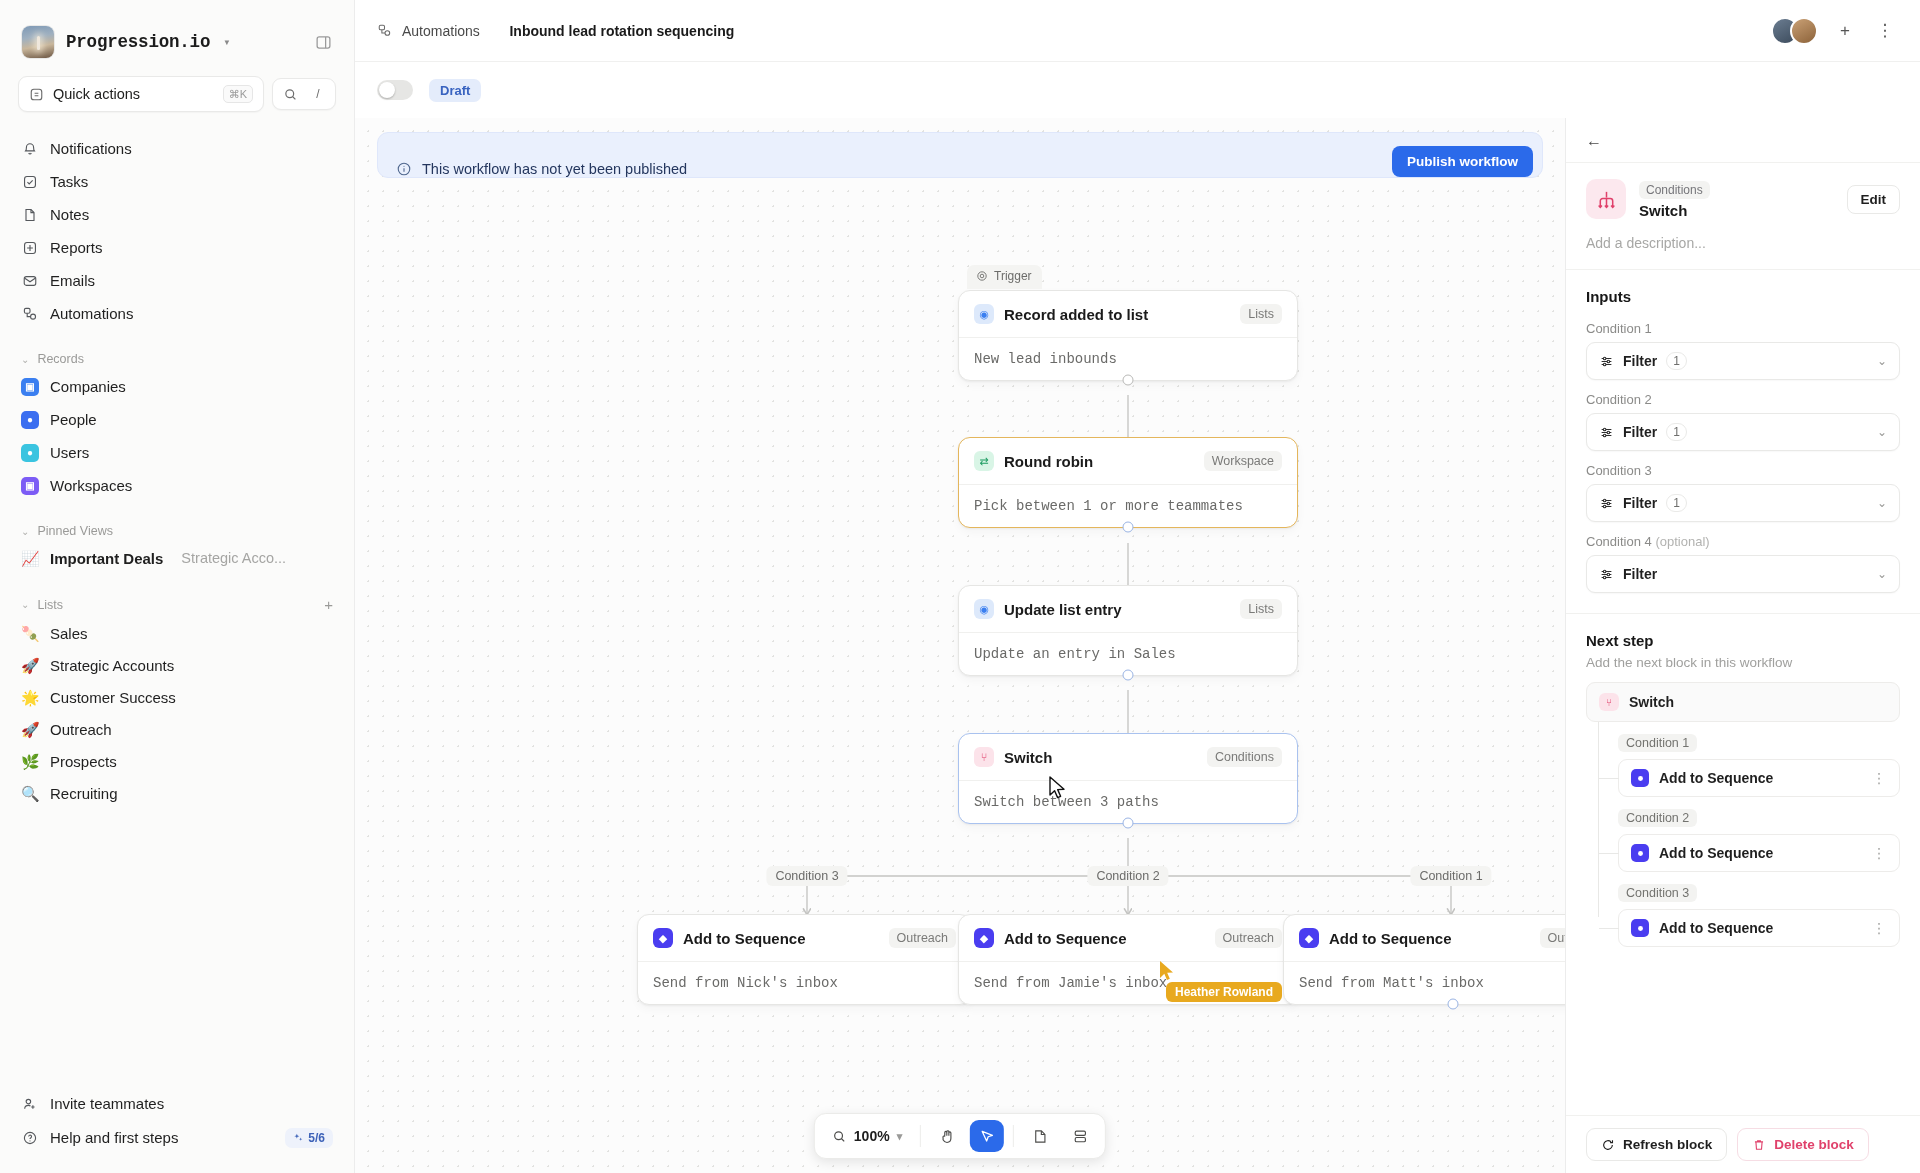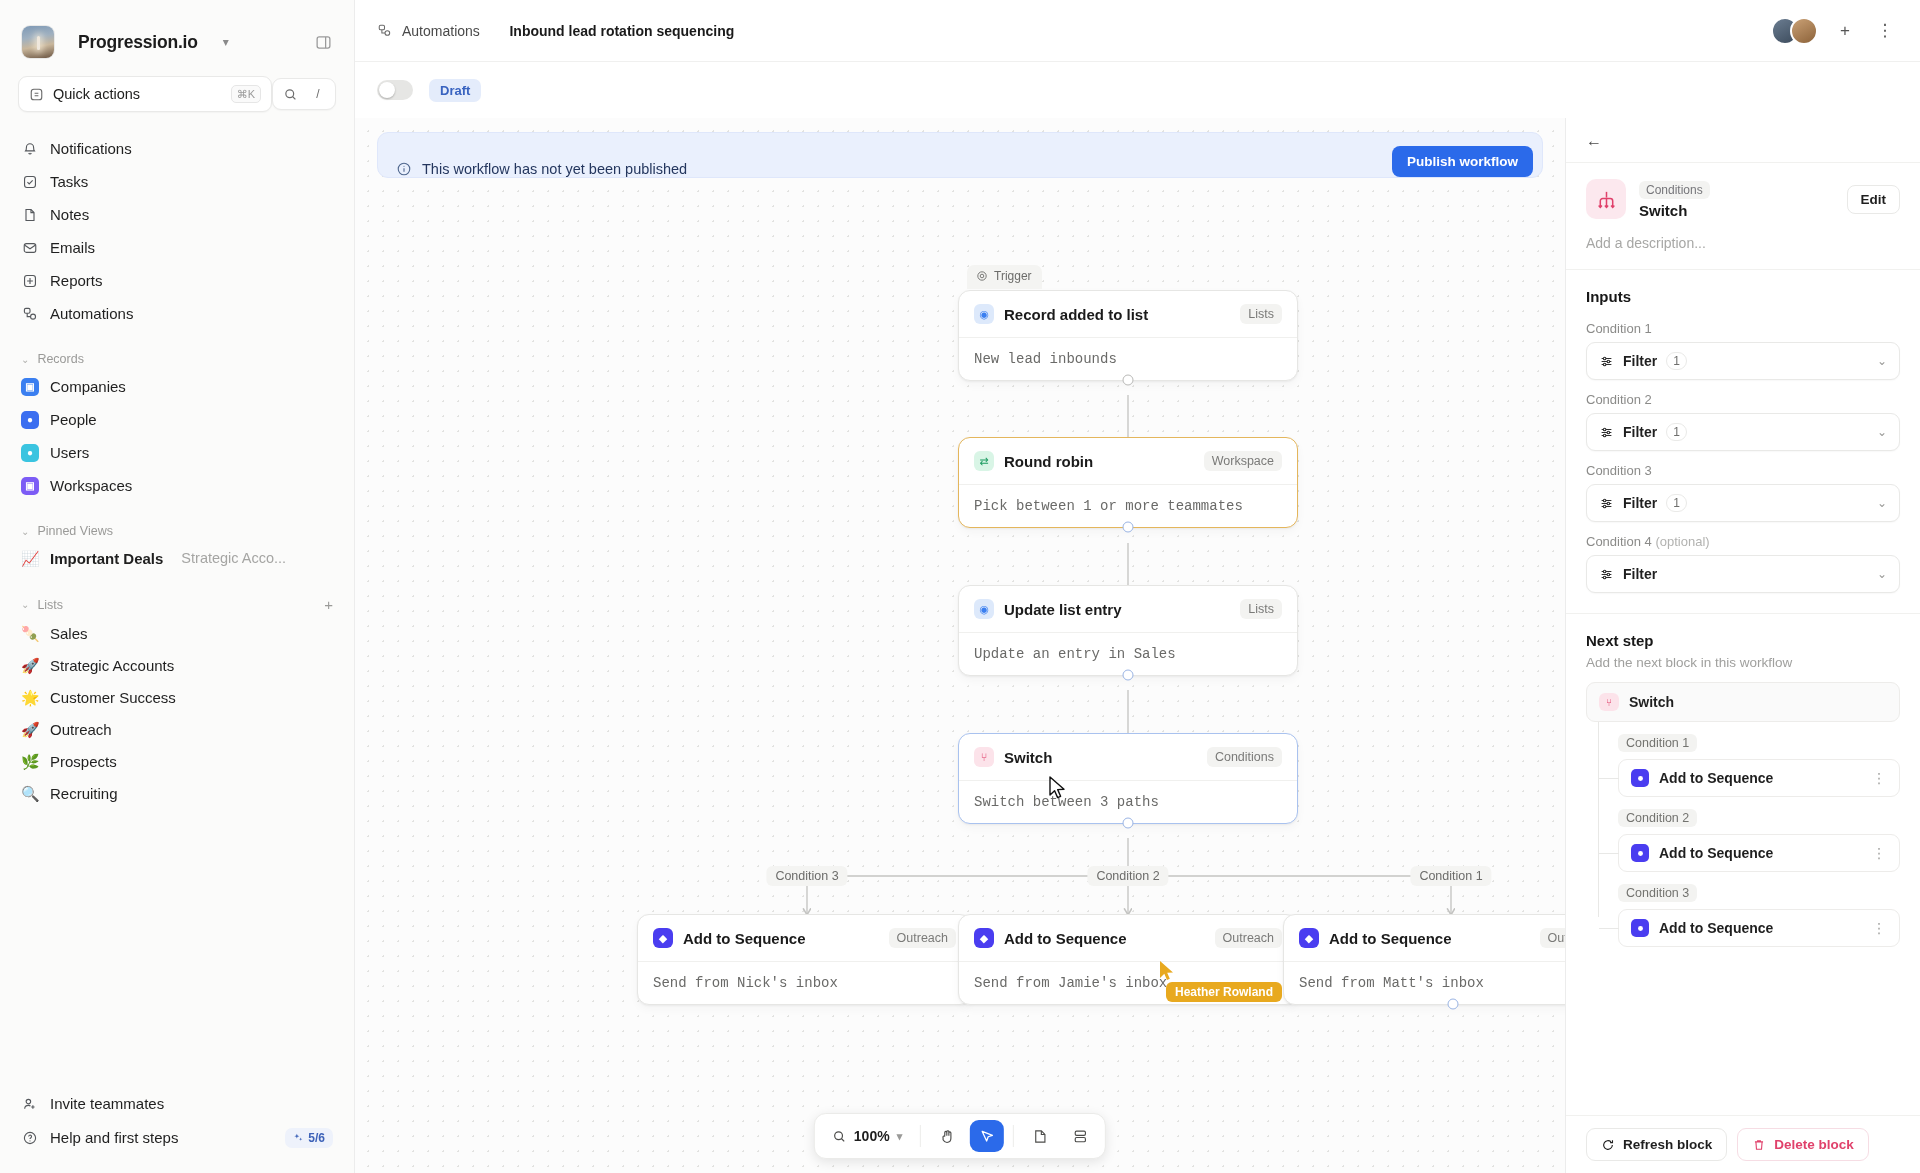--- a/index.html
+++ b/index.html
@@ -15,40 +15,41 @@
   
   .sidebar {
     width: 355px; flex: 0 0 355px;
     background: #fbfbfa;
     border-right: 1px solid #ececec;
     display: flex; flex-direction: column;
     padding: 0 0 10px 0;
     position: relative;
   }
   .ws-header {
-    display: flex; align-items: center; gap: 24px;
+    display: flex; align-items: center; gap: 12px;
     padding: 26px 22px 14px 22px;
+    font-family: Liberation Mono, monospace;
   }
   .ws-logo {
     width: 32px; height: 32px; border-radius: 8px;
     background: linear-gradient(170deg,#7e99b5 0%,#9fb0c0 35%,#c9b79c 62%,#6b5542 100%);
     flex: 0 0 32px;
     box-shadow: 0 0 0 1px rgba(0,0,0,.07);
     position: relative; overflow: hidden;
   }
   .ws-logo::after{
     content:""; position:absolute; left:46%; top:30%;
     width:3px; height:46%; background:#efe7dc; border-radius:2px;
     box-shadow: 0 0 6px 3px rgba(255,245,225,.6);
   }
   .ws-name { font-size: 17.5px; font-weight: 700; color: #1c1c1c; letter-spacing: -.2px;}
   .chev { color:#8a8a8a; font-size: 12px; margin-left:1px; }
   .panel-toggle-icon { margin-left:auto; color:#9a9a9a; display:flex; }
 
-  .qa-row { display:flex; align-items:center; padding: 4px 18px 14px 18px; }
+  .qa-row { display:flex; align-items:center; gap:8px; padding: 4px 18px 14px 18px; }
   .quick-actions {
     flex:1; display:flex; align-items:center; gap:9px;
     background:#ffffff; border:1px solid #e9e9e8; border-radius:9px;
     padding: 8px 10px; box-shadow: 0 1px 1.5px rgba(0,0,0,.035);
   }
   .qa-label { font-size:14.5px; color:#20201f; font-weight:500; }
   .kbd {
     margin-left:auto; font-size:11px; color:#9b9b9b;
     border:1px solid #e6e6e6; border-radius:5px; padding:1.5px 5px; background:#fafafa;
   }
@@ -299,34 +300,34 @@
           <svg width="16" height="16" viewBox="0 0 20 20" fill="none" stroke="currentColor" stroke-width="1.4">
             <path d="M5 3.2h6.2L15 7v9.8H5z"></path>
               <path d="M11.2 3.2V7H15"></path>
           </svg>
         </span>
         <span>Notes</span>
       </div>
       <div class="nav-item">
         <span class="nav-ico">
           <svg width="16" height="16" viewBox="0 0 20 20" fill="none" stroke="currentColor" stroke-width="1.4">
+            <rect x="3.2" y="3.2" width="13.6" height="13.6" rx="3"></rect>
+              <path d="M10 6.4v7.2M6.4 10h7.2"></path>
+          </svg>
+        </span>
+        <span>Reports</span>
+      </div>
+      <div class="nav-item">
+        <span class="nav-ico">
+          <svg width="16" height="16" viewBox="0 0 20 20" fill="none" stroke="currentColor" stroke-width="1.4">
             <rect x="2.8" y="4.6" width="14.4" height="10.8" rx="2.6"></rect>
               <path d="M3.5 6.6l6.5 4.4 6.5-4.4"></path>
           </svg>
         </span>
         <span>Emails</span>
-      </div>
-      <div class="nav-item">
-        <span class="nav-ico">
-          <svg width="16" height="16" viewBox="0 0 20 20" fill="none" stroke="currentColor" stroke-width="1.4">
-            <rect x="3.2" y="3.2" width="13.6" height="13.6" rx="3"></rect>
-              <path d="M10 6.4v7.2M6.4 10h7.2"></path>
-          </svg>
-        </span>
-        <span>Reports</span>
       </div>
       <div class="nav-item">
         <span class="nav-ico">
           <svg width="16" height="16" viewBox="0 0 20 20" fill="none" stroke="currentColor" stroke-width="1.4">
             <rect x="3" y="3" width="7" height="6" rx="1.8"></rect>
               <circle cx="13.8" cy="13.3" r="3.1"></circle>
               <path d="M6.5 9.2v4.1h4.2"></path>
           </svg>
         </span>
         <span>Automations</span>

